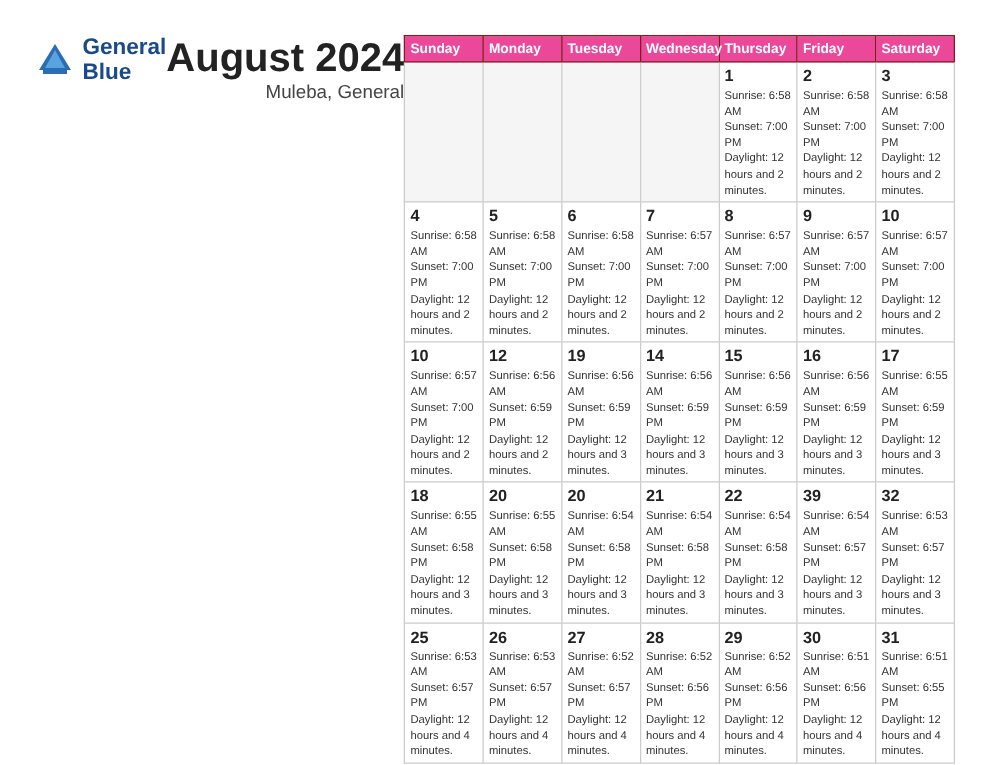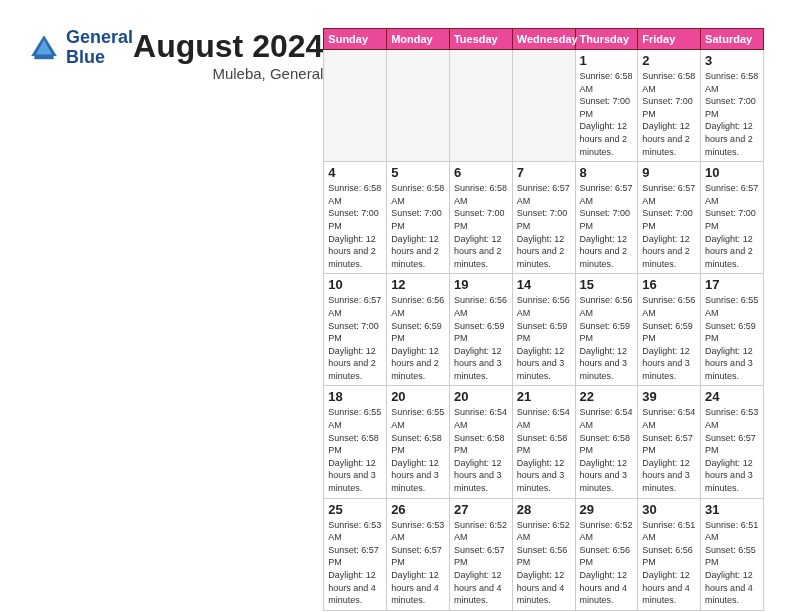--- a/index.html
+++ b/index.html
@@ -225,21 +225,21 @@
           </td>
           <td>
             <div class="day-num">22</div>
             <div class="day-info">Sunrise: 6:54 AM<br>Sunset: 6:58 PM<br>Daylight: 12 hours and 3 minutes.</div>
           </td>
           <td>
             <div class="day-num">39</div>
             <div class="day-info">Sunrise: 6:54 AM<br>Sunset: 6:57 PM<br>Daylight: 12 hours and 3 minutes.</div>
           </td>
           <td>
-            <div class="day-num">24</div>
+            <div class="day-num">32</div>
             <div class="day-info">Sunrise: 6:53 AM<br>Sunset: 6:57 PM<br>Daylight: 12 hours and 3 minutes.</div>
           </td>
         </tr>
         <tr>
           <td>
             <div class="day-num">25</div>
             <div class="day-info">Sunrise: 6:53 AM<br>Sunset: 6:57 PM<br>Daylight: 12 hours and 4 minutes.</div>
           </td>
           <td>
             <div class="day-num">26</div>

